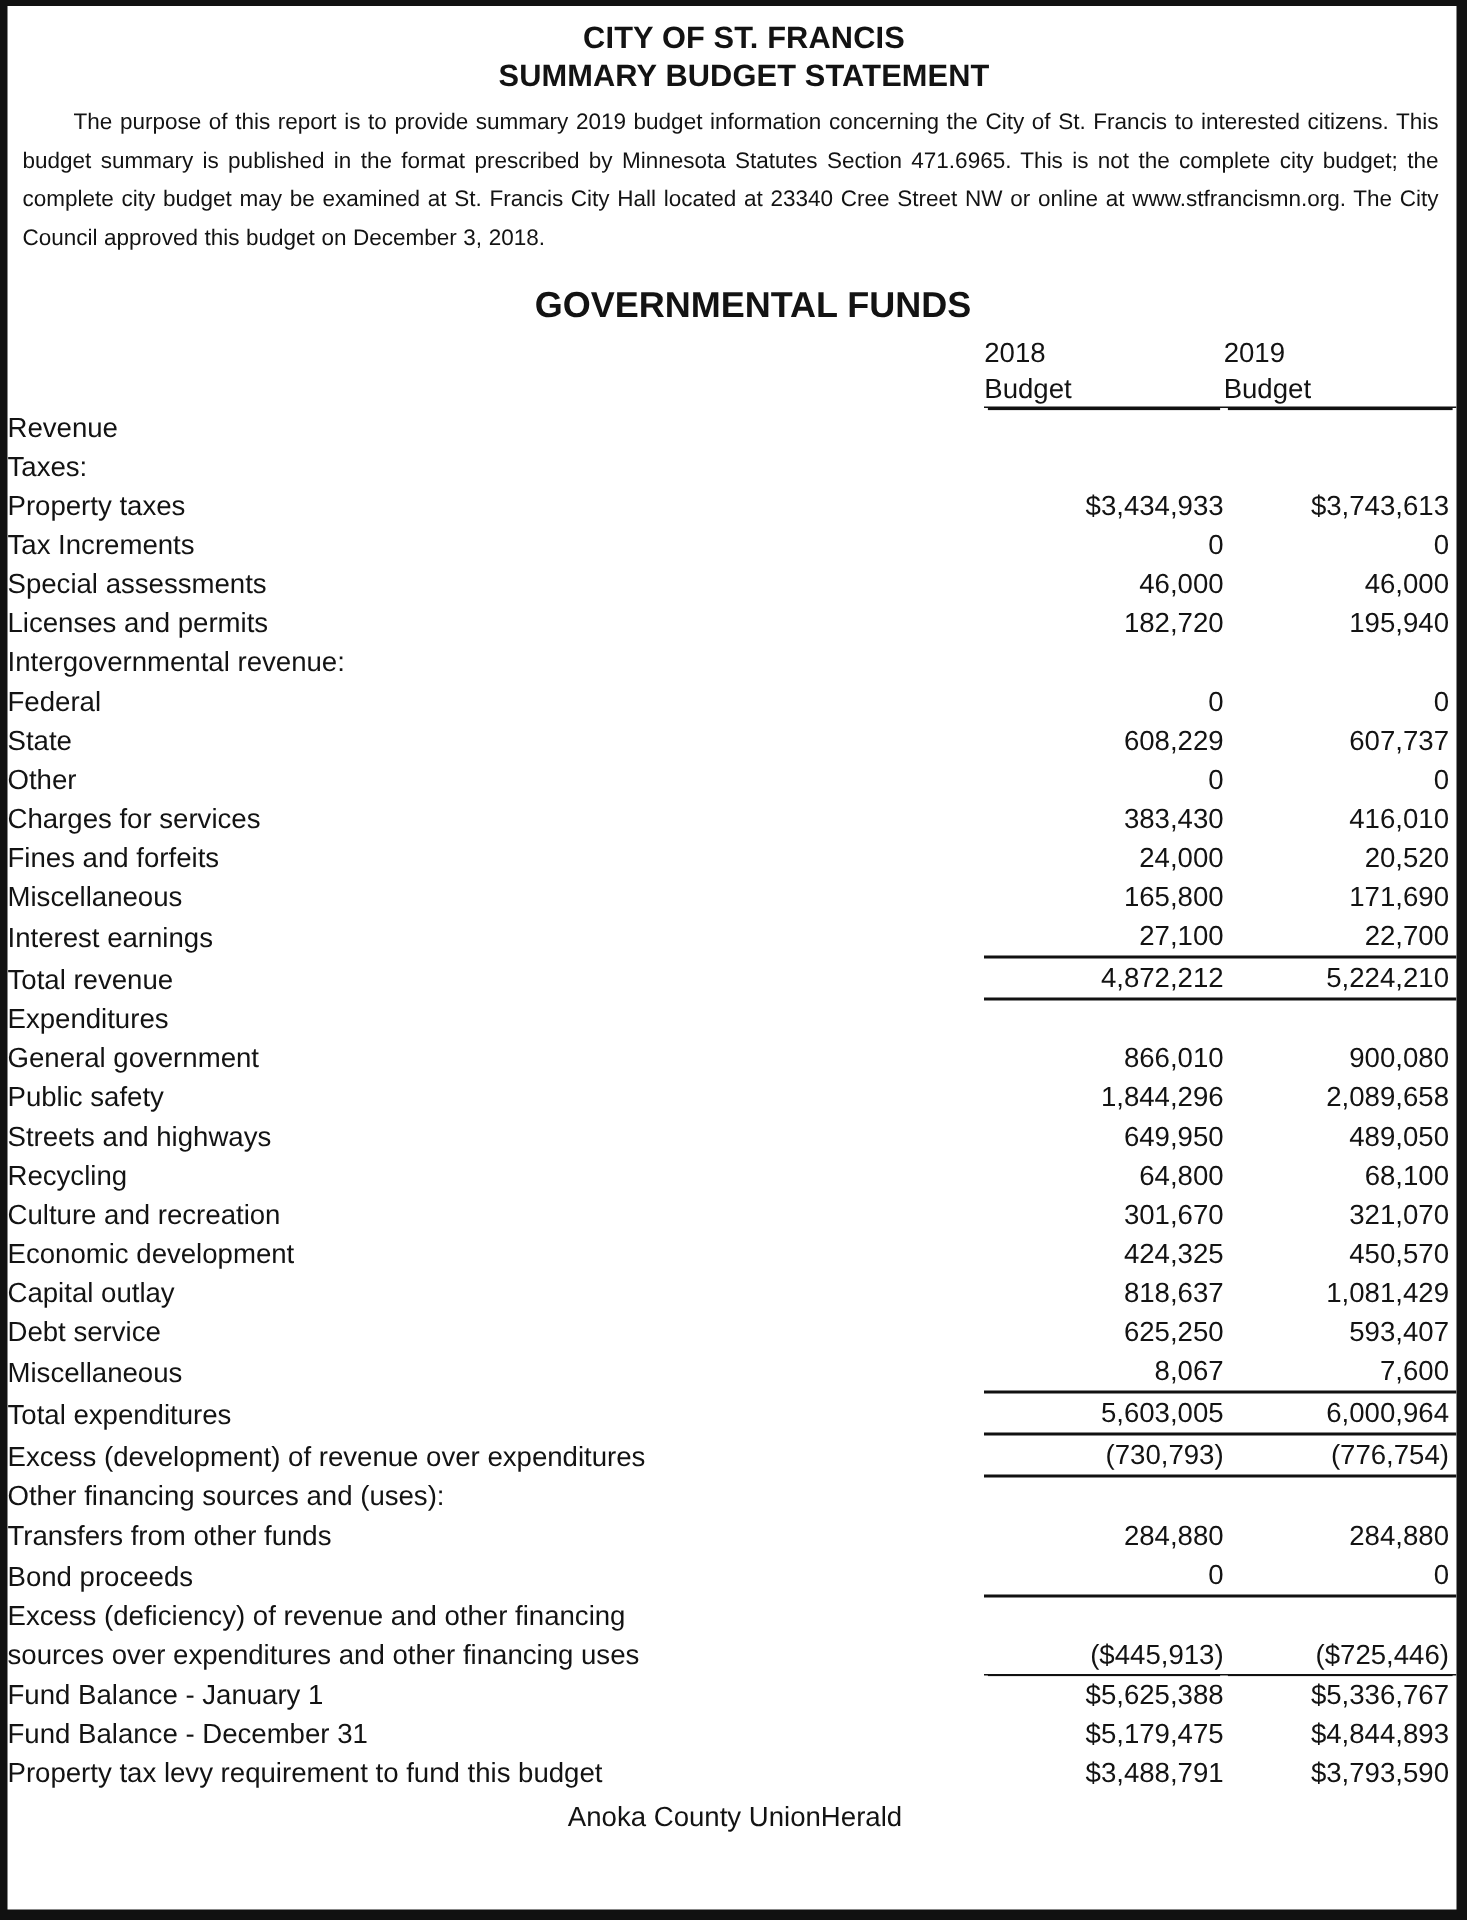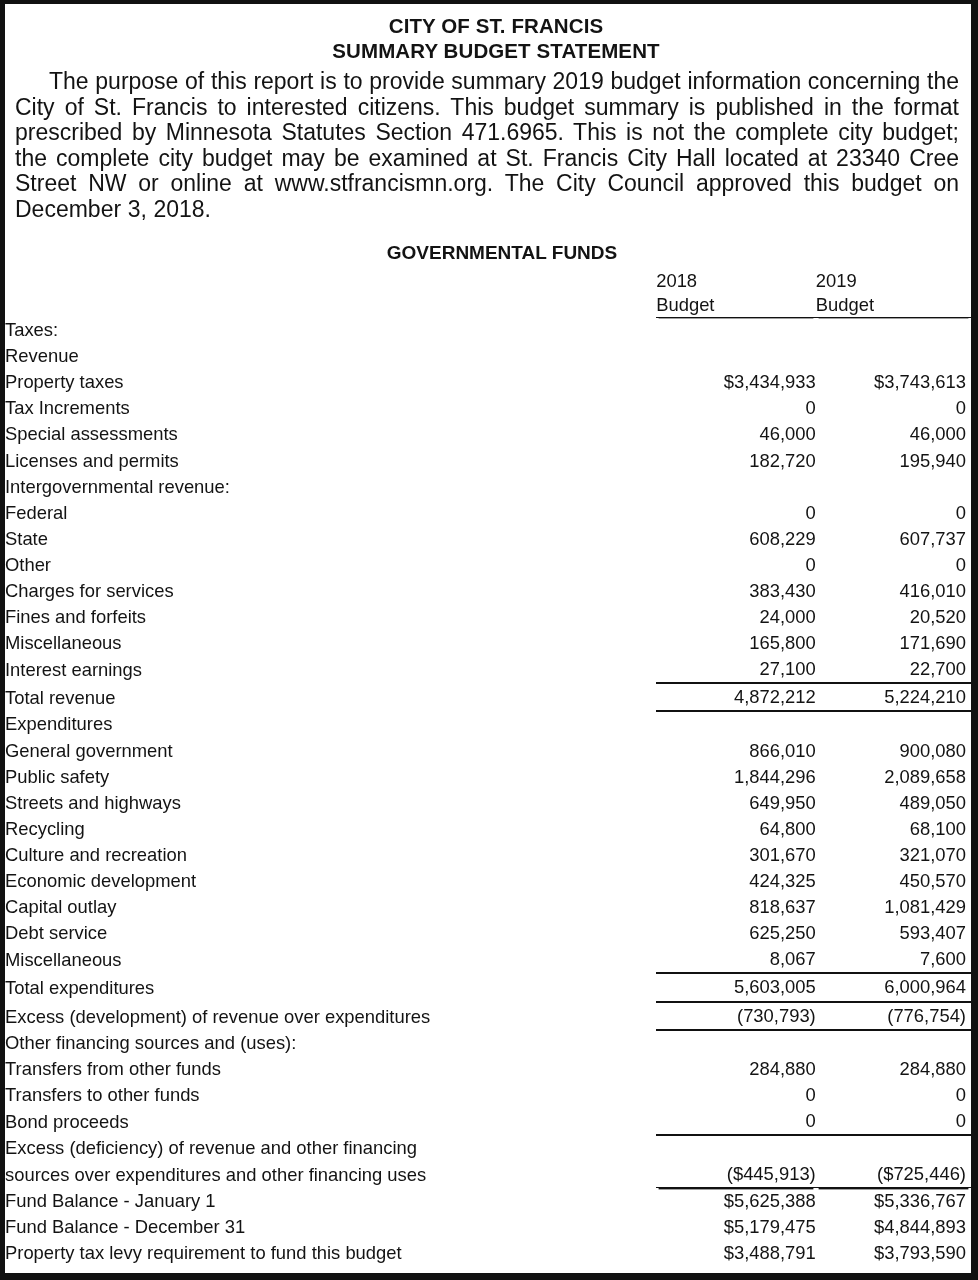--- a/index.html
+++ b/index.html
@@ -37,34 +37,34 @@
     font-weight: bold;
     font-size: 20.5px;
     line-height: 24px;
     letter-spacing: 0.1px;
     margin: 6px 0 0 16px;
   }
   .title-line2 { margin-top: 1px; }
 
   
   .intro {
-    font-size: 23px;
+    font-size: 15px;
     line-height: 25.6px;
     text-align: justify;
     text-indent: 34px;
     margin: 6px 12px 0 10px;
     word-spacing: 0.2px;
     -webkit-hyphens: none;
     hyphens: none;
   }
 
   .section-title {
     text-align: center;
     font-weight: bold;
-    font-size: 19px;
+    font-size: 24px;
     margin: 19px 0 0 0;
     padding-left: 28px;
   }
 
   
   table.budget {
     border-collapse: collapse;
     width: 100%;
     margin-top: 4px;
     font-size: 18.4px;
@@ -158,26 +158,26 @@
             <td class="label"></td>
             <td class="hd">2018</td>
             <td class="hd">2019</td>
           </tr>
           <tr class="hdrow2">
             <td class="label"></td>
             <td class="hd rule-hdr-under">Budget</td>
             <td class="hd rule-hdr-under">Budget</td>
           </tr>
           <tr>
+            <td class="label ind0">Revenue</td>
+            <td class="num col2018"></td>
+            <td class="num col2019"></td>
+          </tr>
+          <tr>
             <td class="label ind1">Taxes:</td>
-            <td class="num col2018"></td>
-            <td class="num col2019"></td>
-          </tr>
-          <tr>
-            <td class="label ind0">Revenue</td>
             <td class="num col2018"></td>
             <td class="num col2019"></td>
           </tr>
           <tr>
             <td class="label ind2">Property taxes</td>
             <td class="num col2018">$3,434,933</td>
             <td class="num col2019">$3,743,613</td>
           </tr>
           <tr>
             <td class="label ind2">Tax Increments</td>
@@ -303,25 +303,20 @@
             <td class="label ind0">Other financing sources and (uses):</td>
             <td class="num col2018"></td>
             <td class="num col2019"></td>
           </tr>
           <tr>
             <td class="label ind1">Transfers from other funds</td>
             <td class="num col2018">284,880</td>
             <td class="num col2019">284,880</td>
           </tr>
           <tr>
-            <td class="label ind1">Transfers to other funds</td>
-            <td class="num col2018">0</td>
-            <td class="num col2019">0</td>
-          </tr>
-          <tr>
             <td class="label ind1">Bond proceeds</td>
             <td class="num col2018 rule-bot-thick">0</td>
             <td class="num col2019 rule-bot-thick">0</td>
           </tr>
           <tr>
             <td class="label ind-excess two-line">Excess (deficiency) of revenue and other financing</td>
             <td class="num col2018 two-line"></td>
             <td class="num col2019 two-line"></td>
           </tr>
           <tr>

